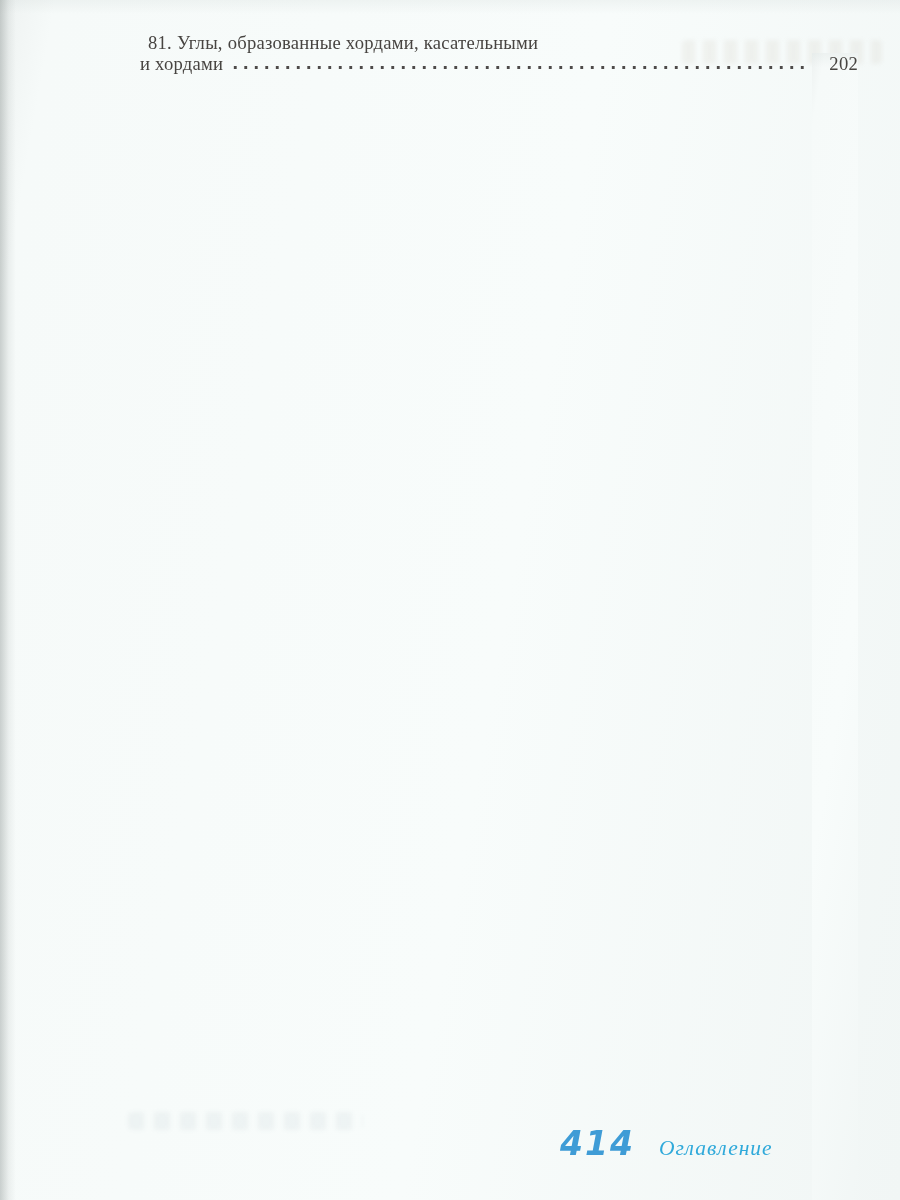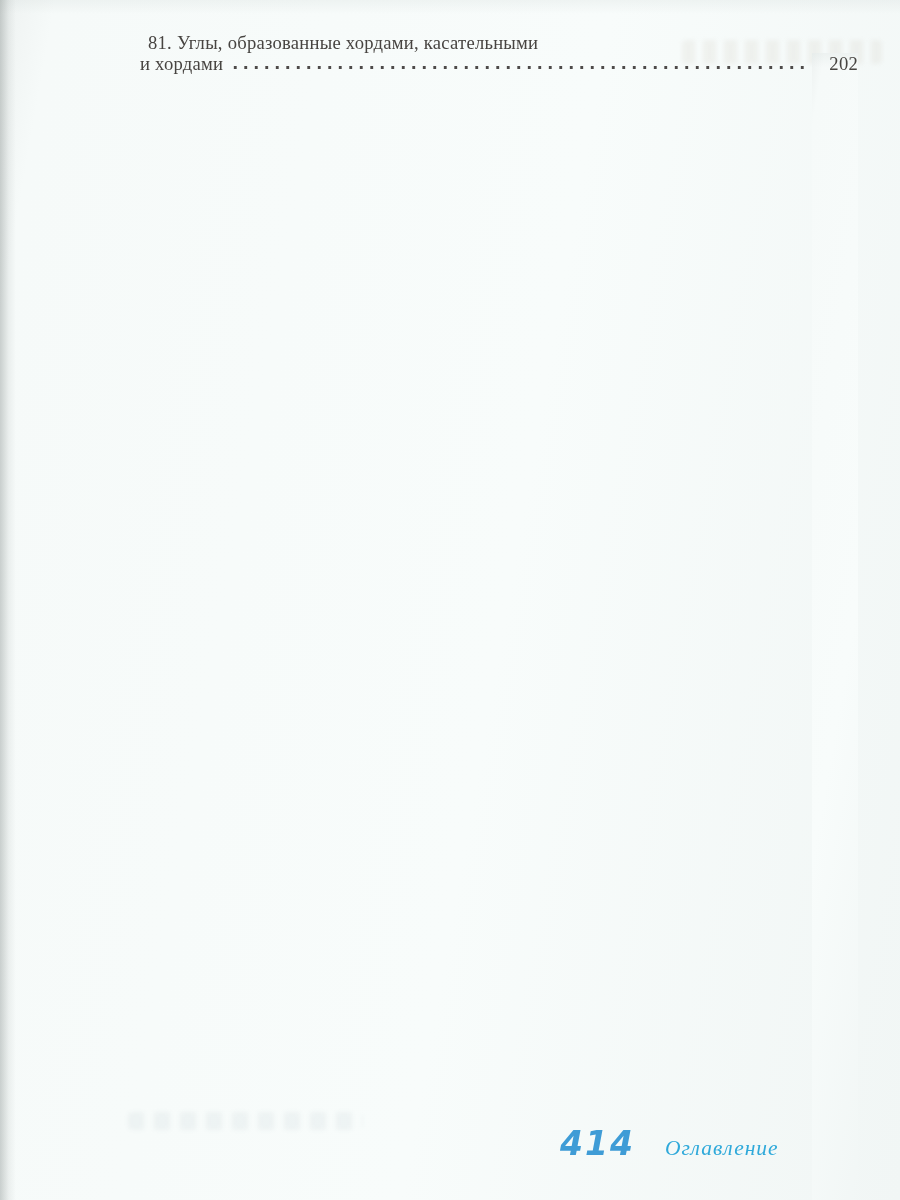--- a/index.html
+++ b/index.html
@@ -45,21 +45,21 @@
   .row.item .txt{padding-left:58px;}
   .row.plain .txt,.row.accent .txt{padding-left:50px;}
   .row .leader{
     flex:1 1 auto;min-width:16px;height:5px;margin:0 8px 0 7px;
     background-image:radial-gradient(circle, var(--dot) 1.45px, rgba(77,74,73,0) 1.7px);
     background-size:10.5px 5px;background-repeat:repeat-x;background-position:left bottom;
   }
   .row .page{flex:0 0 46px;text-align:right;color:var(--ink);font-weight:400;font-size:18.6px;}
   .footer{
     position:absolute;left:560px;top:1124px;
-    display:flex;align-items:baseline;gap:30px;
+    display:flex;align-items:baseline;gap:24px;
   }
   .pagenum{
     font-family:"DejaVu Sans","Liberation Sans",sans-serif;
     font-style:italic;font-weight:700;font-size:33px;letter-spacing:2px;
     color:#3f9cd6;
   }
   .footer-label{
     font-style:italic;font-size:21.5px;letter-spacing:1px;
     color:#2fa9da;
   }

